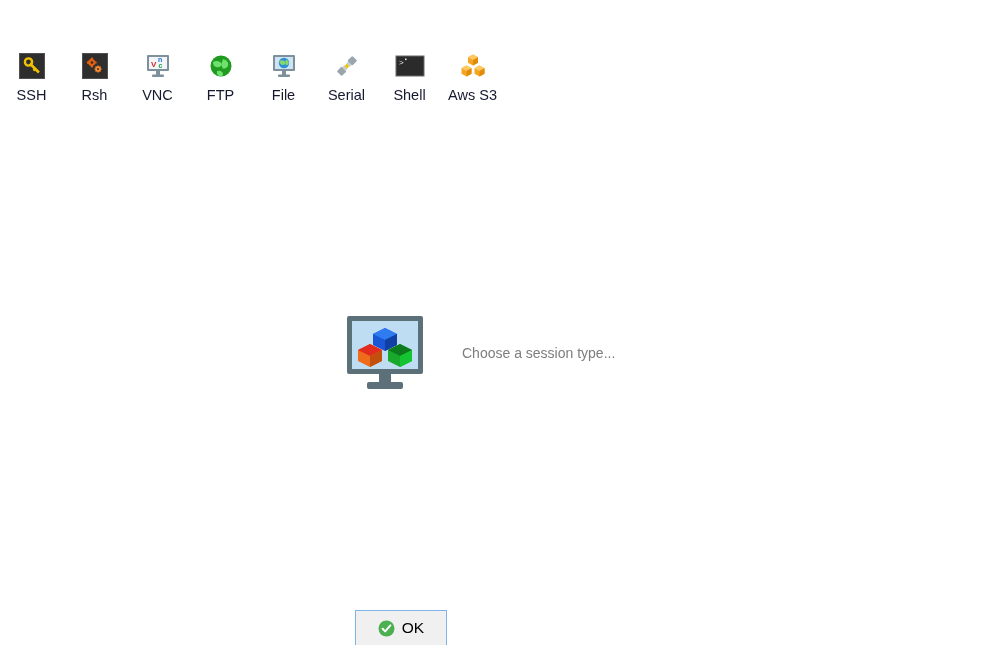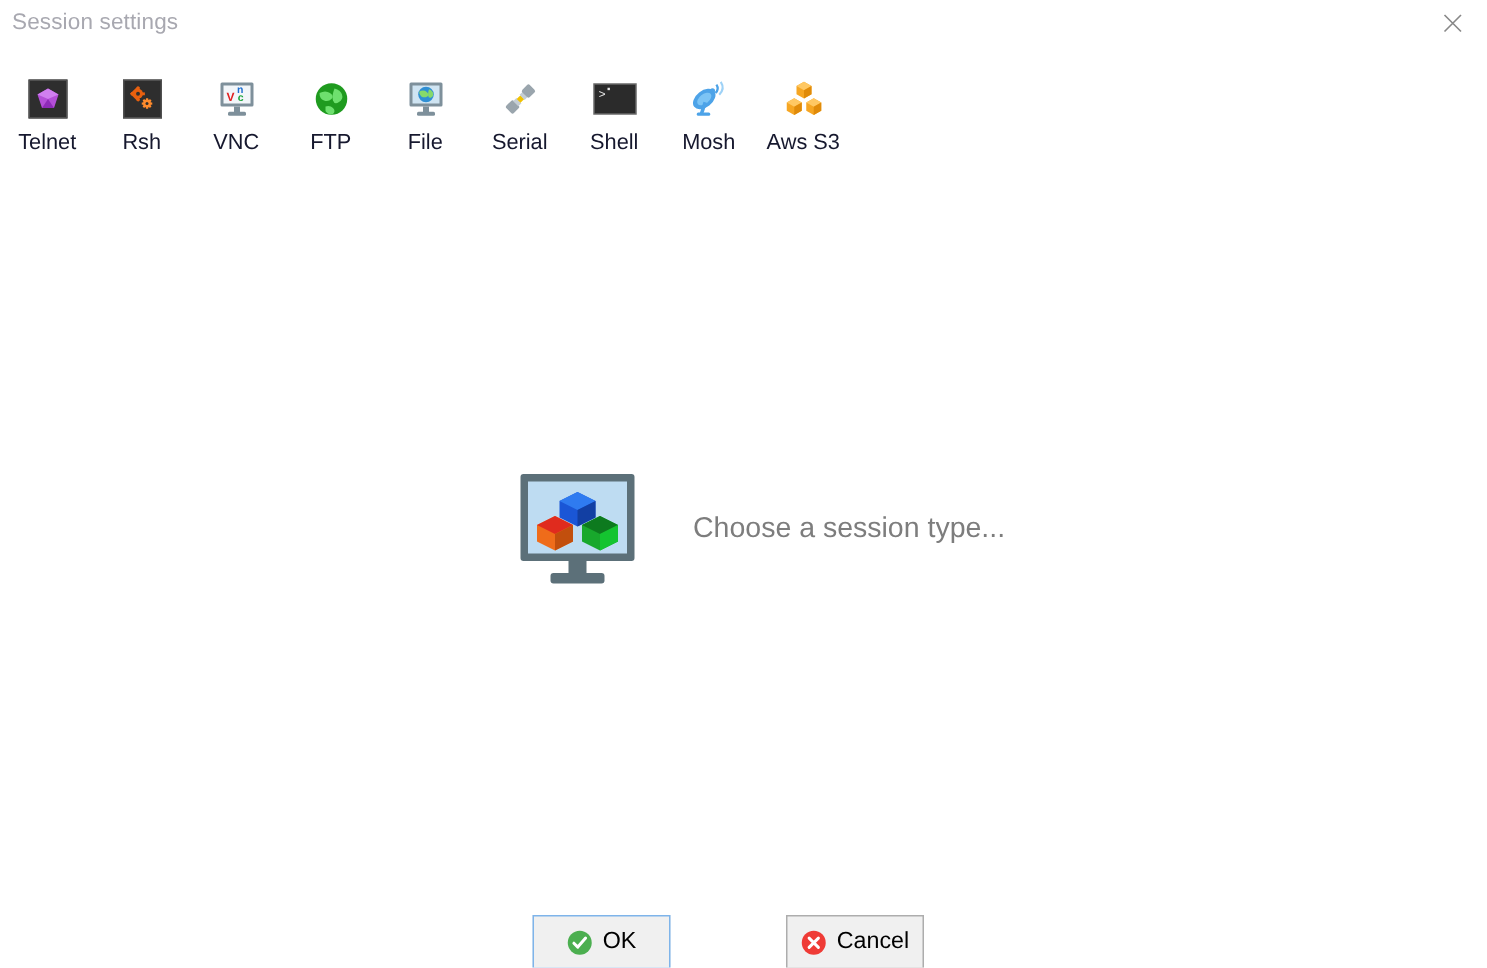--- a/index.html
+++ b/index.html
@@ -92,21 +92,21 @@
   .center {
     position: absolute;
     left: 345px;
     top: 312px;
     display: flex;
     align-items: center;
   }
   .center-icon { width: 82px; height: 82px; }
   .center-text {
     margin-left: 35px;
-    font-size: 19px;
+    font-size: 14px;
     color: #7d7d7d;
     white-space: nowrap;
   }
 
   
   .footer {
     position: absolute;
     left: 0;
     top: 610px;
     width: 991px;
@@ -136,46 +136,36 @@
     left: 524px;
     width: 92px;
   }
   .btn-glyph { width: 17px; height: 17px; display: block; }
 </style>
 </head>
 <body>
 
 <div id="app">
 
-  <div class="titlebar">
-    <div class="titlebar-text">Session settings</div>
-    <div class="close-btn">
-      <span>
-        <svg width="13" height="13" viewBox="0 0 13 13">
-          <path d="M1 1 L12 12 M12 1 L1 12" stroke="#888888" stroke-width="1.1" fill="none"></path>
-        </svg>
-      </span>
-    </div>
-  </div>
 
   <div class="toolbar">
 
-
     <div class="tool">
       <div class="tool-icon">
         <div class="dark-sq">
-          <svg width="18" height="18" viewBox="0 0 18 18">
-            <polygon points="9,2 16,6 13,15 5,15 2,6" fill="#b44fd8"></polygon>
-            <polygon points="9,2 16,6 9,9 2,6" fill="#d07ff0"></polygon>
-            <polygon points="9,9 13,15 5,15" fill="#8e2bb8"></polygon>
+          <svg width="20" height="20" viewBox="0 0 20 20">
+            <circle cx="6.5" cy="6" r="3.6" fill="none" stroke="#f2c200" stroke-width="2.4"></circle>
+            <path d="M8.8 8.4 L16 15.6" stroke="#f2c200" stroke-width="2.6" stroke-linecap="square"></path>
+            <path d="M13.2 12.8 L11.4 14.6" stroke="#f2c200" stroke-width="2.2"></path>
           </svg>
         </div>
       </div>
-      <div class="tool-label">Telnet</div>
-    </div>
+      <div class="tool-label">SSH</div>
+    </div>
+
 
     <div class="tool">
       <div class="tool-icon">
         <div class="dark-sq">
           <svg width="20" height="20" viewBox="0 0 20 20">
             <g fill="#e8600f">
               <circle cx="7" cy="6.5" r="3.3"></circle>
               <rect x="6.1" y="1.9" width="1.9" height="9.3"></rect>
               <rect x="2.3" y="5.6" width="9.3" height="1.9"></rect>
               <rect x="3.3" y="2.8" width="1.9" height="7.5" transform="rotate(45 7 6.5)"></rect>
@@ -261,34 +251,20 @@
         <svg width="30" height="24" viewBox="0 0 30 24">
           <rect x="1" y="2" width="28" height="20" fill="#2b2b2b" stroke="#6a6a6a" stroke-width="1"></rect>
           <text x="4" y="11" font-family="Liberation Mono, monospace" font-size="8" fill="#e8e8e8">&gt;</text>
           <rect x="10" y="4.5" width="1.6" height="1.6" fill="#e8e8e8"></rect>
         </svg>
       </div>
       <div class="tool-label">Shell</div>
     </div>
 
 
-    <div class="tool">
-      <div class="tool-icon">
-        <svg width="28" height="28" viewBox="0 0 28 28">
-          <ellipse cx="10.5" cy="14" rx="8.5" ry="5.5" transform="rotate(-38 10.5 14)" fill="#4da3e8"></ellipse>
-          <ellipse cx="10.5" cy="14" rx="5.5" ry="3.2" transform="rotate(-38 10.5 14)" fill="#7cc4f5"></ellipse>
-          <rect x="9" y="16" width="2.4" height="8" transform="rotate(18 10 19)" fill="#4da3e8"></rect>
-          <rect x="5.5" y="23" width="9" height="2.2" rx="1" fill="#4da3e8"></rect>
-          <circle cx="16" cy="8.5" r="1.7" fill="#4da3e8"></circle>
-          <path d="M18 10 q2.6 -2.6 0.6 -5.6" stroke="#4da3e8" stroke-width="1.5" fill="none"></path>
-          <path d="M20.5 11.2 q4 -4 1 -8.6" stroke="#9ed2f7" stroke-width="1.4" fill="none"></path>
-        </svg>
-      </div>
-      <div class="tool-label">Mosh</div>
-    </div>
 
     <div class="tool">
       <div class="tool-icon">
         <svg width="26" height="26" viewBox="0 0 26 26">
           <g>
             <polygon points="13,1.5 18,4.3 18,9.8 13,12.6 8,9.8 8,4.3" fill="#f6a623"></polygon>
             <polygon points="13,1.5 18,4.3 13,7.1 8,4.3" fill="#ffc863"></polygon>
             <polygon points="13,7.1 18,4.3 18,9.8 13,12.6" fill="#e08b0a"></polygon>
           </g>
           <g>
@@ -342,24 +318,15 @@
   <div class="footer">
     <div class="btn primary">
       <span class="btn-glyph">
         <svg width="17" height="17" viewBox="0 0 17 17">
           <circle cx="8.5" cy="8.5" r="8" fill="#4caf50"></circle>
           <path d="M4.6 8.8 L7.2 11.4 L12.4 5.4" stroke="#ffffff" stroke-width="2" fill="none" stroke-linecap="round" stroke-linejoin="round"></path>
         </svg>
       </span>
       <span>OK</span>
     </div>
-    <div class="btn secondary">
-      <span class="btn-glyph">
-        <svg width="17" height="17" viewBox="0 0 17 17">
-          <circle cx="8.5" cy="8.5" r="8" fill="#ef3b36"></circle>
-          <path d="M5.4 5.4 L11.6 11.6 M11.6 5.4 L5.4 11.6" stroke="#ffffff" stroke-width="2" fill="none" stroke-linecap="round"></path>
-        </svg>
-      </span>
-      <span>Cancel</span>
-    </div>
   </div>
 
 </div>
 
 </body></html>

